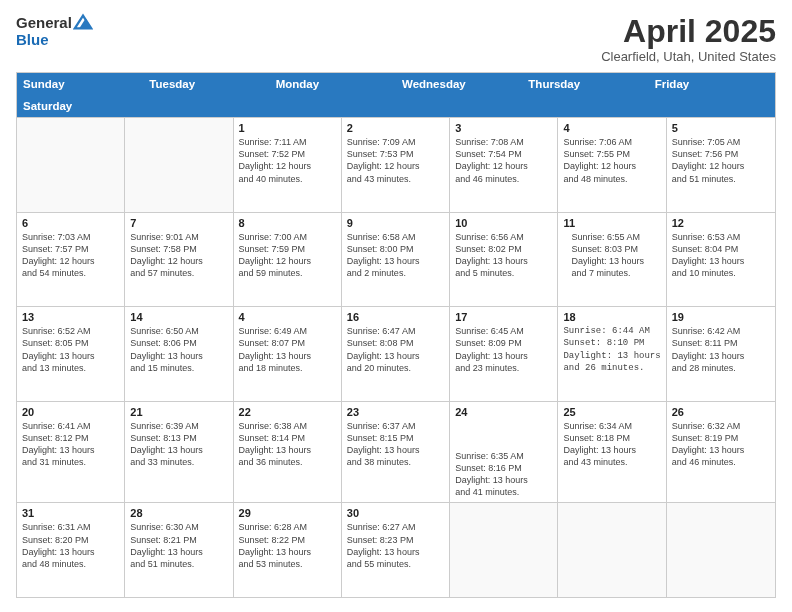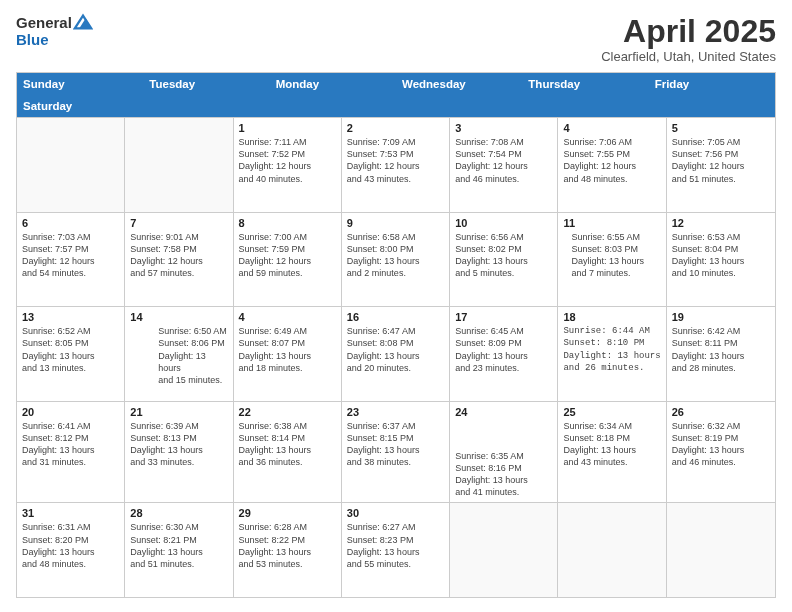--- a/index.html
+++ b/index.html
@@ -241,21 +241,21 @@
         <div class="cal-row">
           <div class="cal-cell">
             <div class="day-num">13</div>
             <div class="day-info" style="white-space: pre-line;">Sunrise: 6:52 AM
 Sunset: 8:05 PM
 Daylight: 13 hours
 and 13 minutes.</div>
           </div>
           <div class="cal-cell">
             <div class="day-num">14</div>
-            <div class="day-info" style="white-space: pre-line; margin-left: 28px;">Sunrise: 6:50 AM
+            <div class="day-info" style="white-space: pre-line;">Sunrise: 6:50 AM
 Sunset: 8:06 PM
 Daylight: 13 hours
 and 15 minutes.</div>
           </div>
           <div class="cal-cell">
             <div class="day-num">4</div>
             <div class="day-info" style="white-space: pre-line;">Sunrise: 6:49 AM
 Sunset: 8:07 PM
 Daylight: 13 hours
 and 18 minutes.</div>

